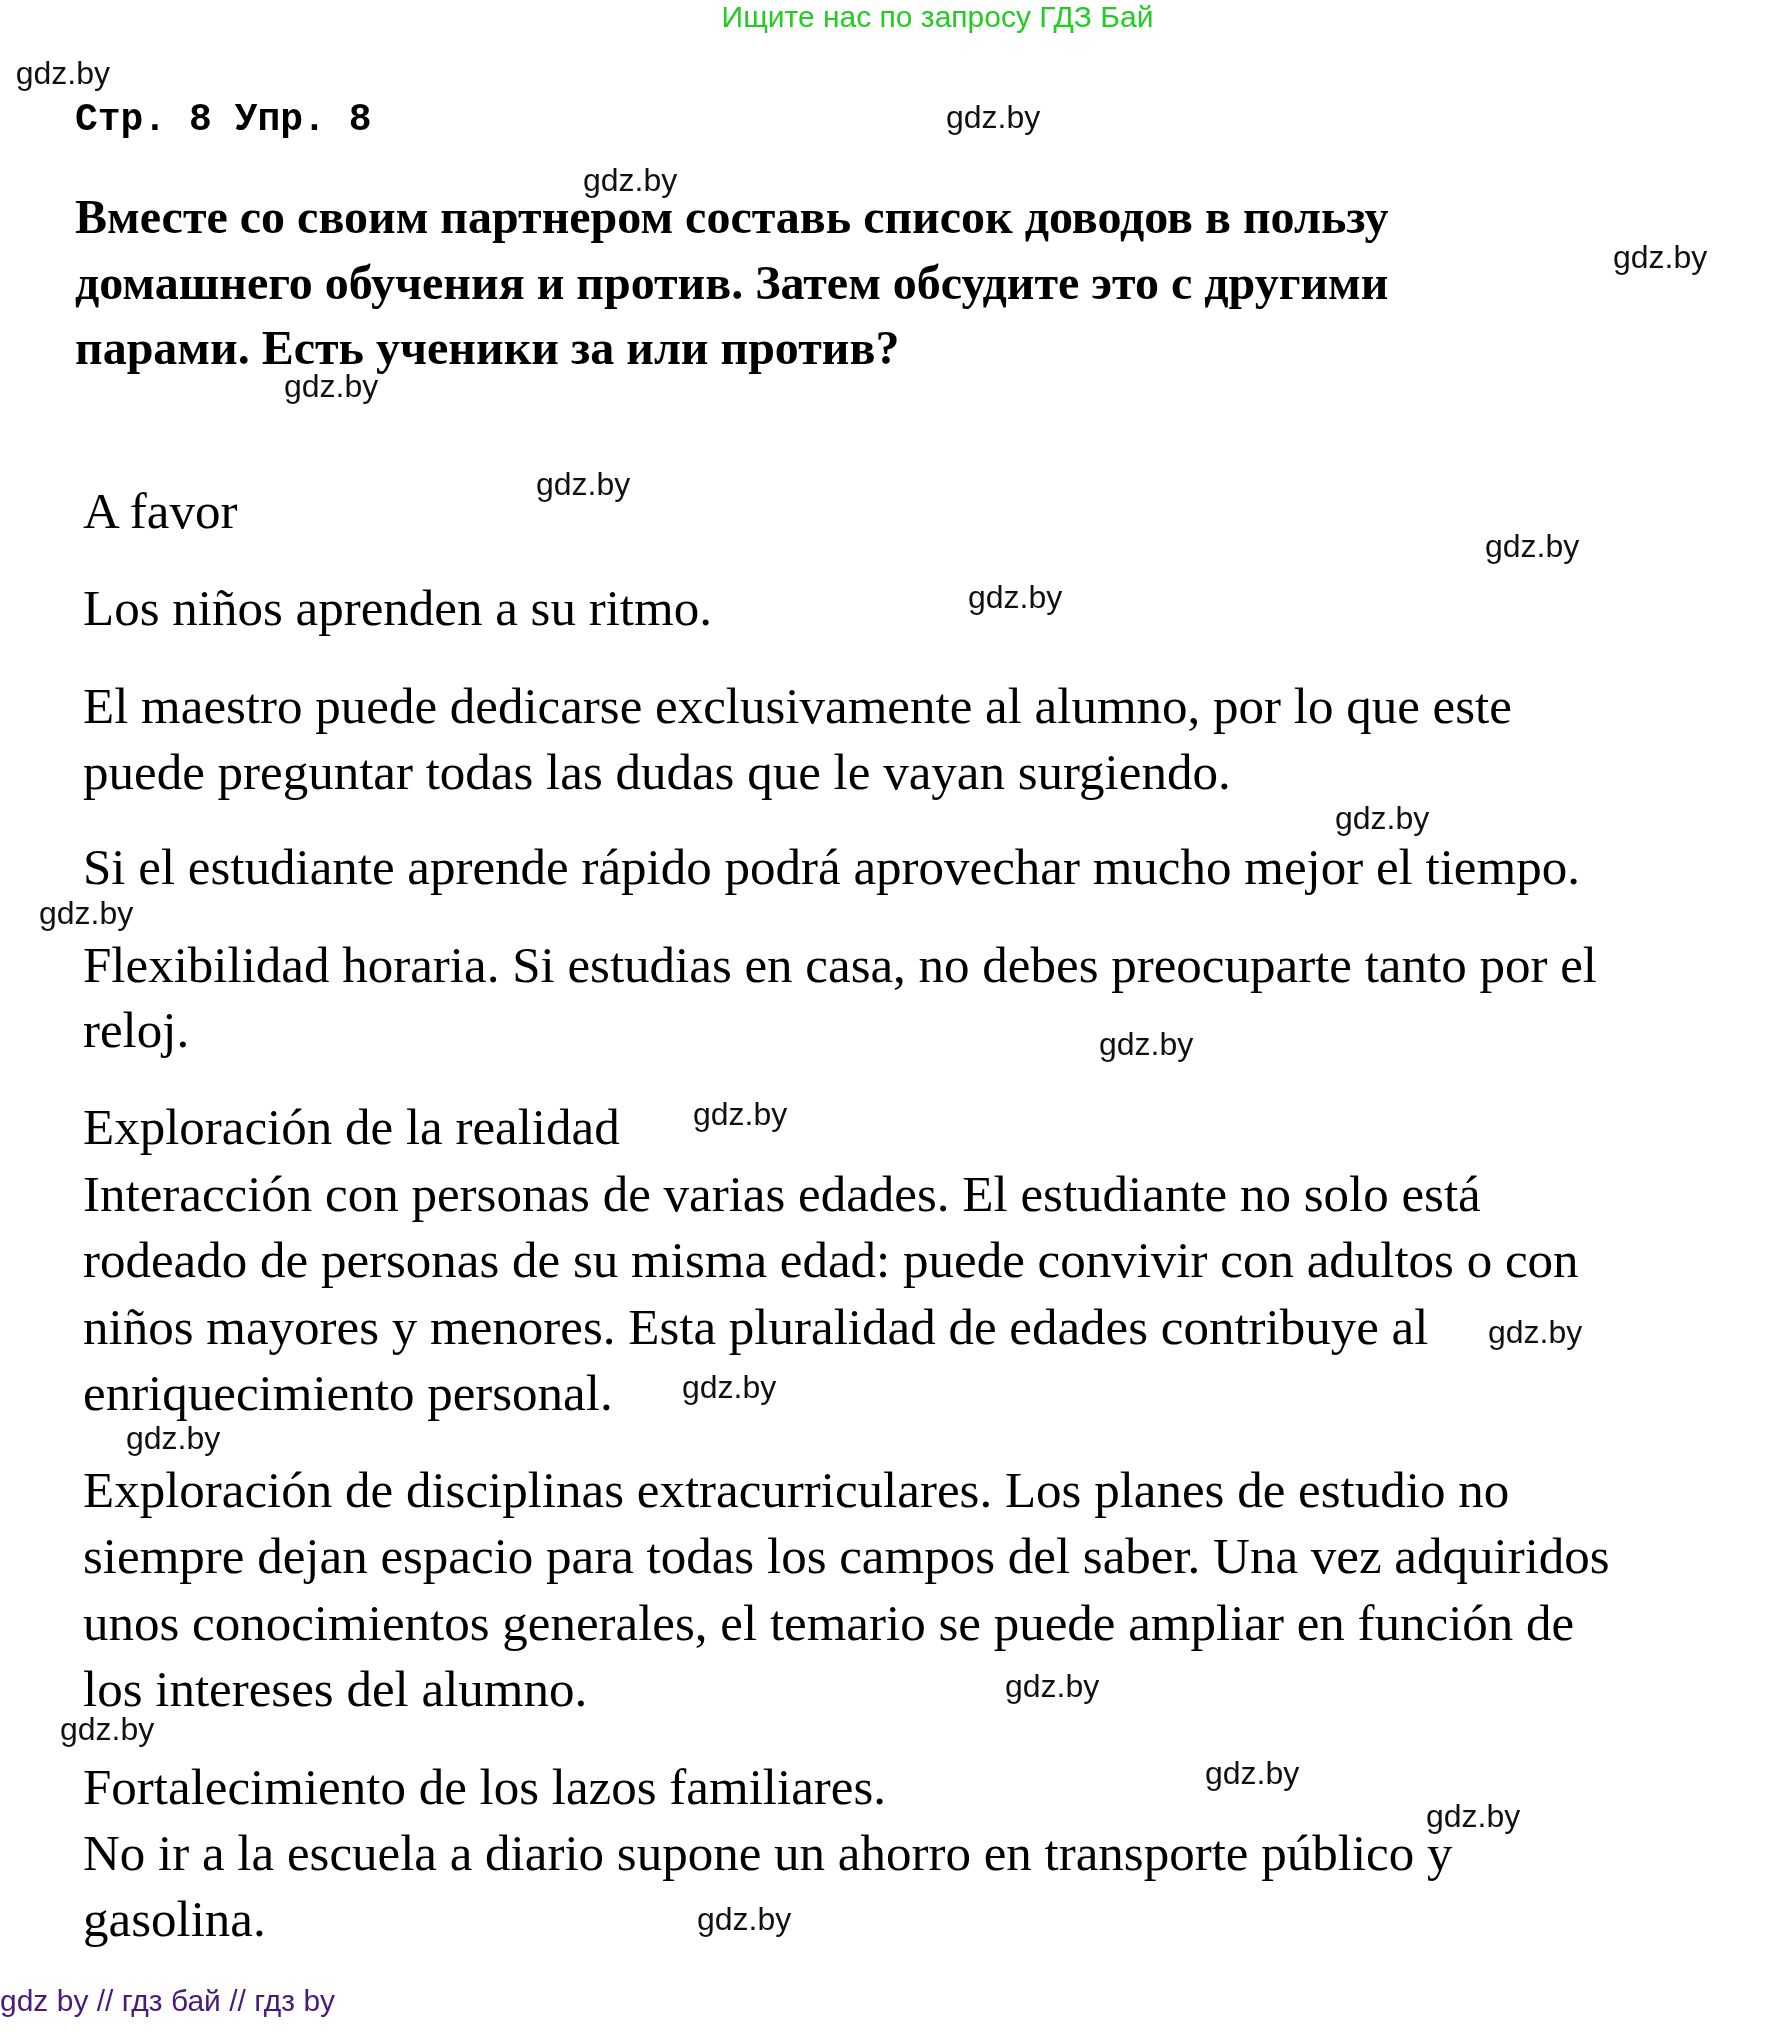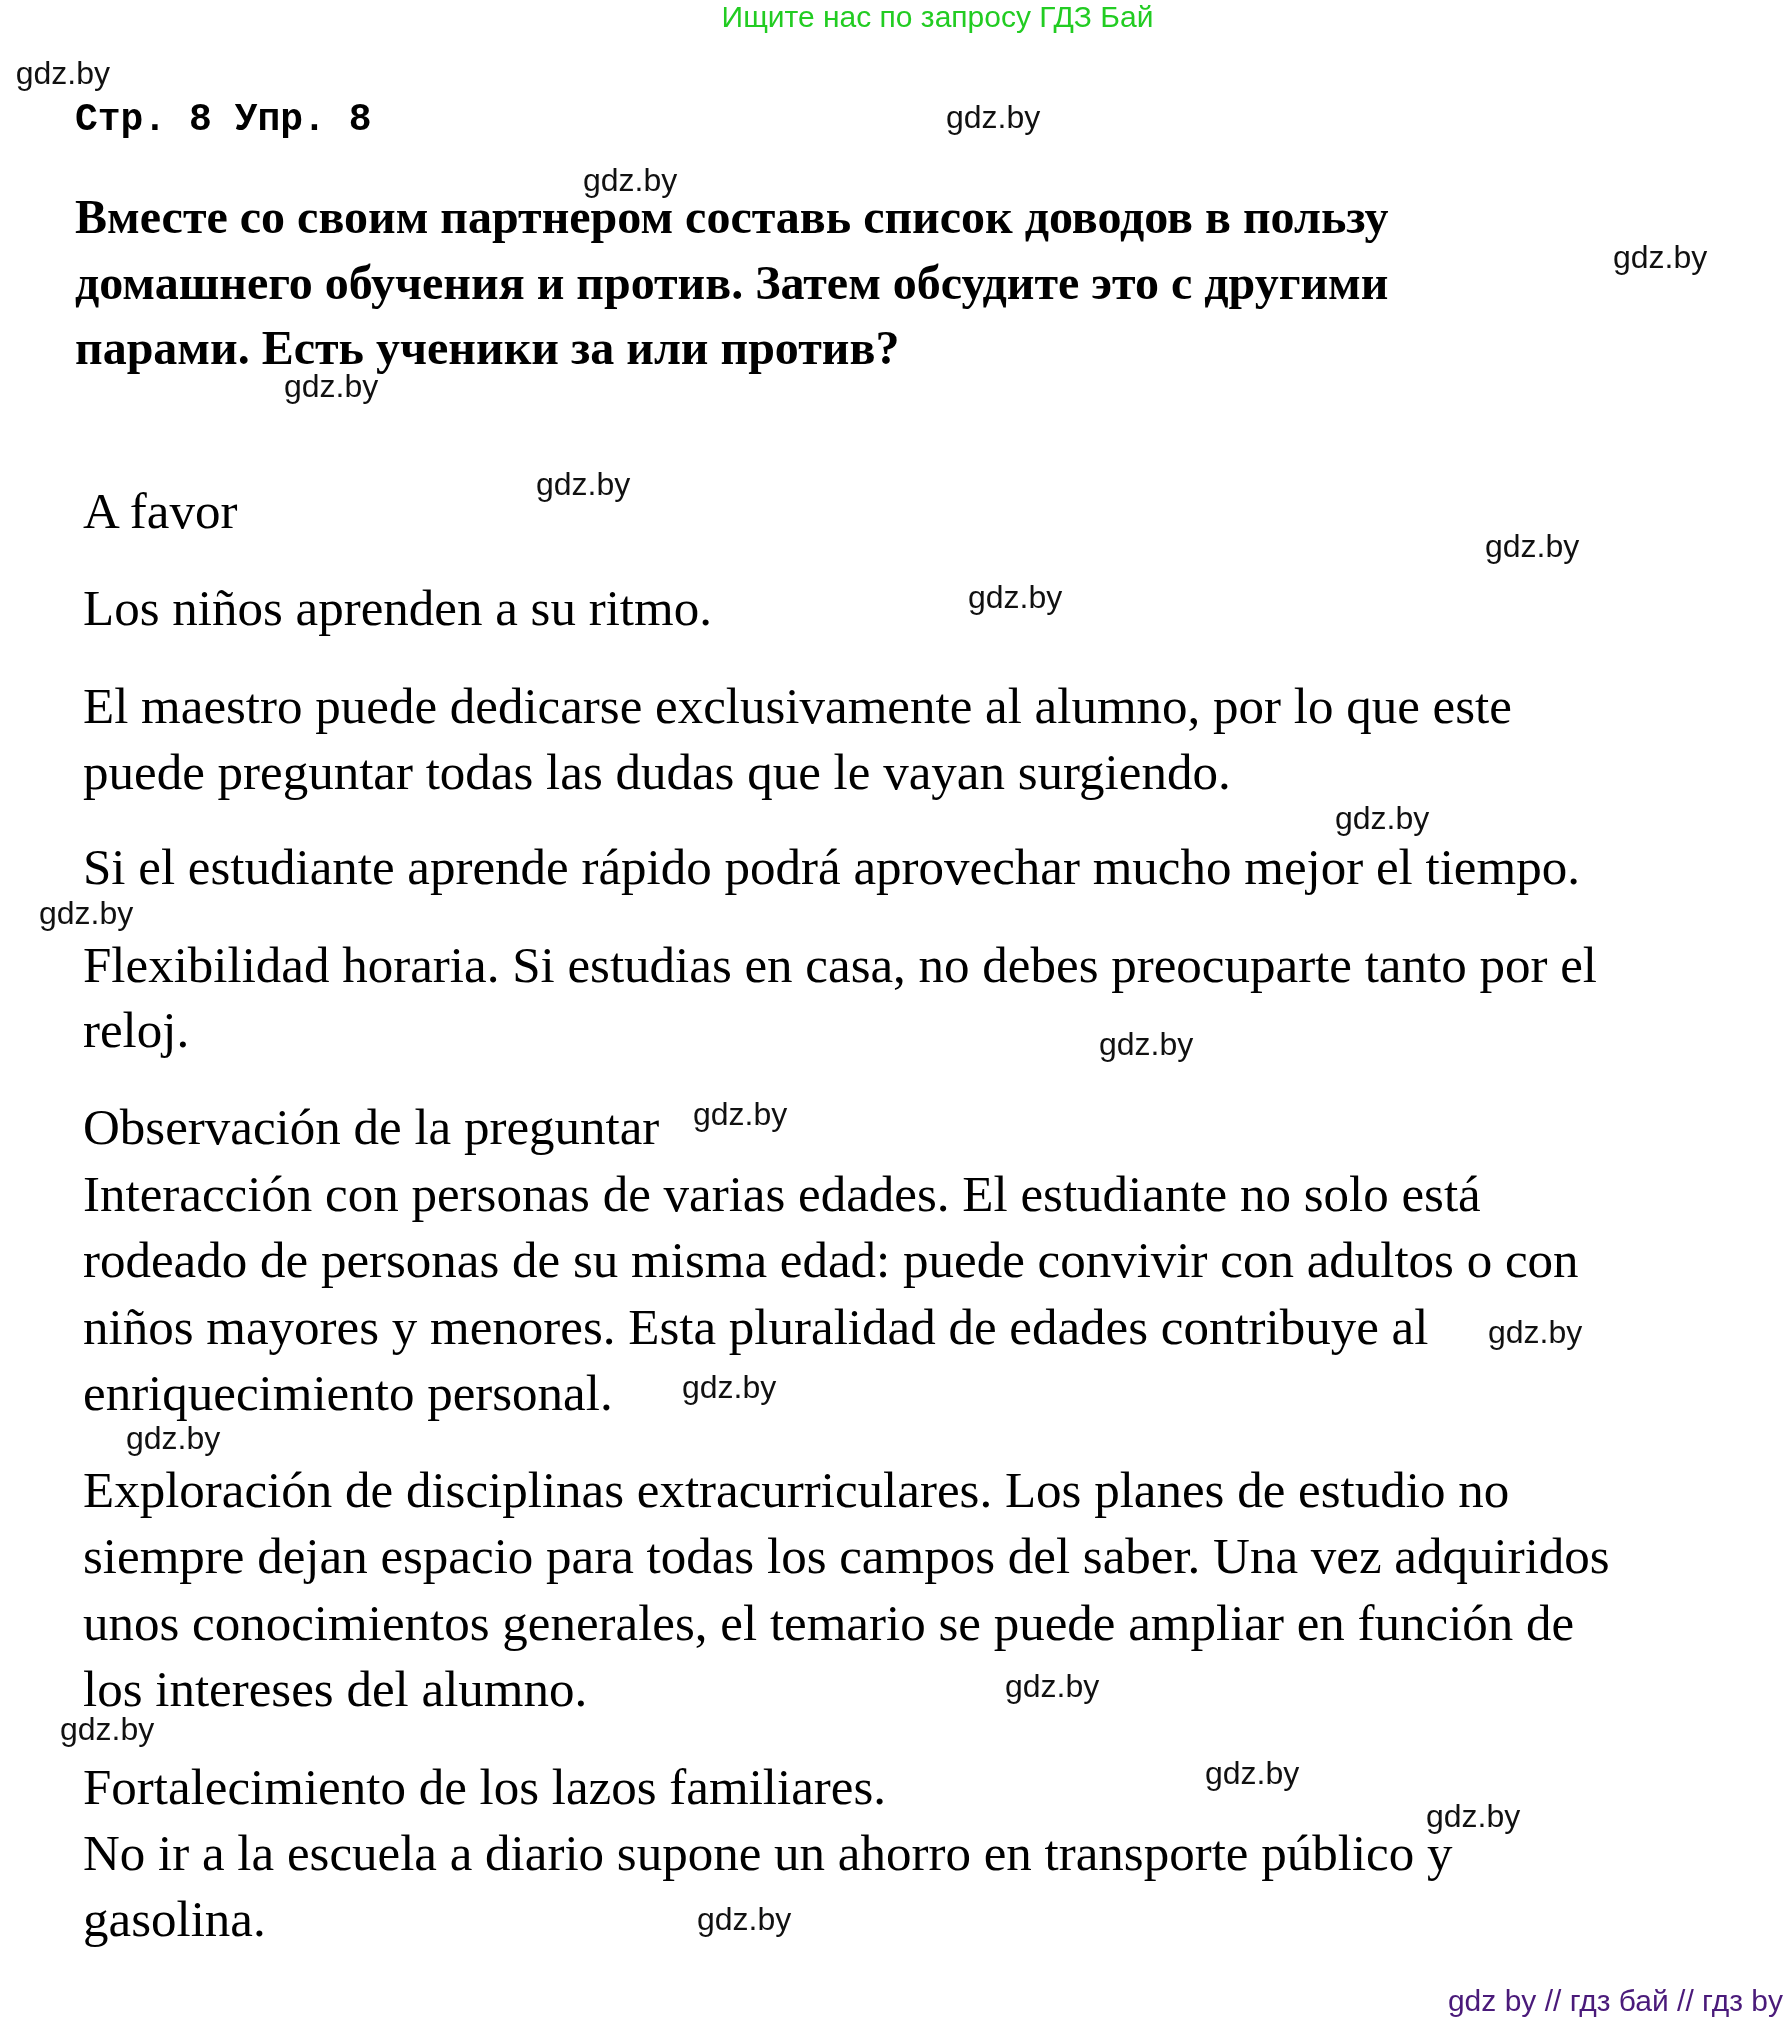--- a/index.html
+++ b/index.html
@@ -3,42 +3,42 @@
 <meta charset="utf-8">
 <style>
   html, body { margin:0; padding:0; background:#ffffff; }
   body { width:1783px; height:2035px; position:relative; overflow:hidden; }
   .abs { position:absolute; white-space:nowrap; }
   .top-banner { left:0; width:1783px; top:0; text-align:center; font-family:"Liberation Sans", sans-serif; font-size:30px; color:#22cc22; line-height:33px;margin-left:46px; }
   .title { left:75px; top:90px; font-family:Liberation Mono, monospace; font-weight:bold; font-size:38px; line-height:59px; color:#000; }
   .task { left:75px; font-family:"Liberation Serif", serif; font-weight:bold; font-size:48px; line-height:55px; color:#000; }
   .line { left:75px; font-family:"Liberation Serif", serif; font-size:51px; line-height:59px; color:#000;margin-left:8px; }
   .wm { font-family:"Liberation Sans", sans-serif; font-size:32px; line-height:29.5px; color:#111; }
-  .footer { left:0; width:1783px; top:1982px; text-align:right; font-family:"Liberation Sans", sans-serif; font-size:30px; line-height:37px; color:#4a1a7a; }
+  .footer { left:0; width:1783px; top:1982px; text-align:left; font-family:"Liberation Sans", sans-serif; font-size:30px; line-height:37px; color:#4a1a7a; }
 </style>
 </head>
 <body>
 
 <div class="abs top-banner">Ищите нас по запросу ГДЗ Бай</div>
 
 <div class="abs title">Стр. 8 Упр. 8</div>
 
 <div class="abs task" style="top:189px">Вместе со своим партнером составь список доводов в пользу</div>
 <div class="abs task" style="top:255px">домашнего обучения и против. Затем обсудите это с другими</div>
 <div class="abs task" style="top:320px">парами. Есть ученики за или против?</div>
 
 <div class="abs line" style="top:482px">A favor</div>
 
 <div class="abs line" style="top:579px">Los niños aprenden a su ritmo.</div>
 <div class="abs line" style="top:677px">El maestro puede dedicarse exclusivamente al alumno, por lo que este</div>
 <div class="abs line" style="top:743px">puede preguntar todas las dudas que le vayan surgiendo.</div>
 <div class="abs line" style="top:838px">Si el estudiante aprende rápido podrá aprovechar mucho mejor el tiempo.</div>
 <div class="abs line" style="top:936px">Flexibilidad horaria. Si estudias en casa, no debes preocuparte tanto por el</div>
 <div class="abs line" style="top:1001px">reloj.</div>
-<div class="abs line" style="top:1098px">Observación de la preguntar</div>
+<div class="abs line" style="top:1098px">Exploración de la realidad</div>
 <div class="abs line" style="top:1165px">Interacción con personas de varias edades. El estudiante no solo está</div>
 <div class="abs line" style="top:1231px">rodeado de personas de su misma edad: puede convivir con adultos o con</div>
 <div class="abs line" style="top:1298px">niños mayores y menores. Esta pluralidad de edades contribuye al</div>
 <div class="abs line" style="top:1364px">enriquecimiento personal.</div>
 <div class="abs line" style="top:1461px">Exploración de disciplinas extracurriculares. Los planes de estudio no</div>
 <div class="abs line" style="top:1527px">siempre dejan espacio para todas los campos del saber. Una vez adquiridos</div>
 <div class="abs line" style="top:1594px">unos conocimientos generales, el temario se puede ampliar en función de</div>
 <div class="abs line" style="top:1660px">los intereses del alumno.</div>
 <div class="abs line" style="top:1758px">Fortalecimiento de los lazos familiares.</div>
 <div class="abs line" style="top:1824px">No ir a la escuela a diario supone un ahorro en transporte público y</div>

